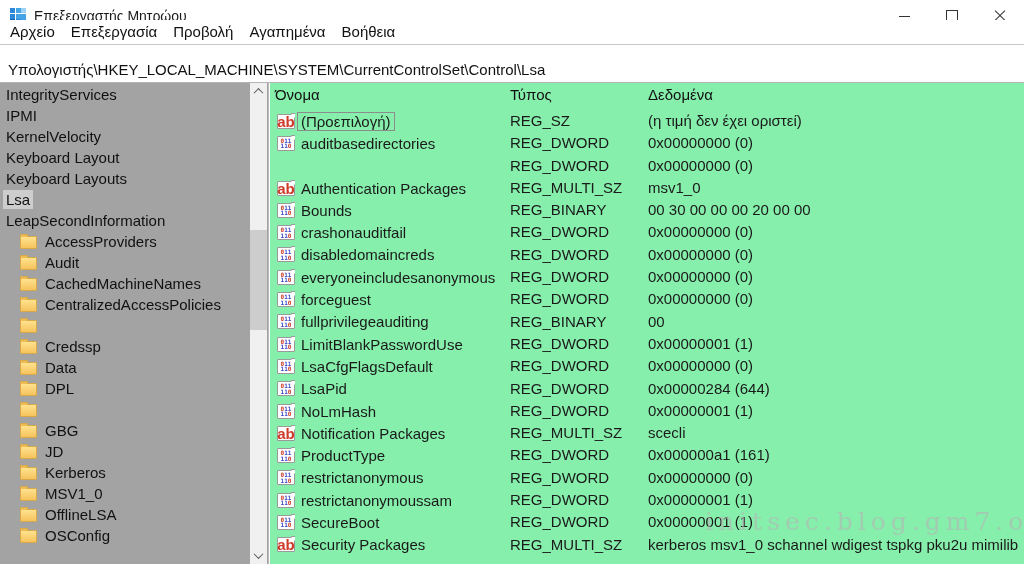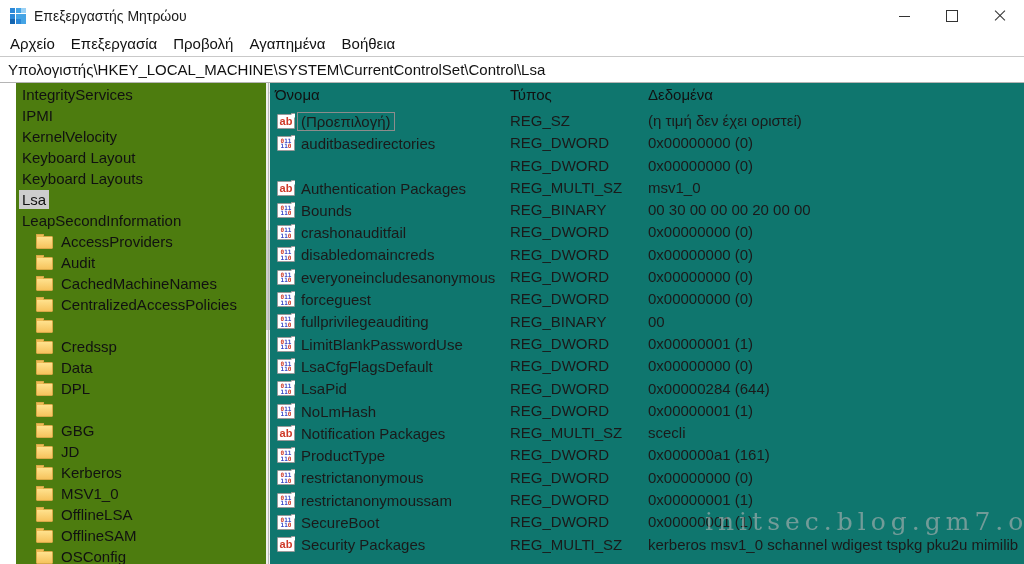--- a/index.html
+++ b/index.html
@@ -16,34 +16,34 @@
   .win-controls{position:absolute;right:0;top:0;height:32px;display:flex;}
   .wbtn{width:48px;height:32px;display:flex;align-items:center;justify-content:center;position:relative;}
   .glyph-min{width:11px;height:0;border-top:1px solid #333;}
   .glyph-max{width:10px;height:10px;border:1px solid #333;}
   .glyph-close{position:relative;width:12px;height:12px;}
   .glyph-close::before,.glyph-close::after{content:'';position:absolute;left:-1px;top:5px;width:14px;height:0;border-top:1px solid #333;}
   .glyph-close::before{transform:rotate(45deg);}
   .glyph-close::after{transform:rotate(-45deg);}
 
   
-  .menubar{position:absolute;top:32px;left:0;right:0;height:24px;background:#fff;
+  .menubar{position:absolute;top:20px;left:0;right:0;height:24px;background:#fff;
            border-bottom:1px solid #c9c9c9;display:flex;align-items:center;padding-left:2px;}
   .menu-item{font-size:15px;padding:0 8px;line-height:24px;color:#111;}
 
   
   .addressbar{position:absolute;top:57px;left:0;right:0;height:25px;background:#fff;
               border-bottom:1px solid #b5b5b5;display:flex;align-items:center;}
   .address-text{font-size:15px;padding-left:8px;color:#111;white-space:nowrap;}
 
   
   .main{position:absolute;top:83px;left:0;right:0;bottom:0;}
-  .tree-panel{position:absolute;left:16px;top:0;bottom:0;width:268px;background:#4d7c0f;overflow:hidden;}
+  .tree-panel{position:absolute;left:0;top:0;bottom:0;width:268px;background:#a3a3a3;overflow:hidden;}
   .panel-divider{position:absolute;left:268px;top:0;bottom:0;width:1px;background:#b9b9b9;}
-  .list-panel{position:absolute;left:270px;top:0;right:0;bottom:0;background:#0f766e;overflow:hidden;}
+  .list-panel{position:absolute;left:270px;top:0;right:0;bottom:0;background:#86efac;overflow:hidden;}
 
   
   .tree-items{position:absolute;left:0;top:1px;right:18px;}
   .tree-row{height:21px;display:flex;align-items:center;font-size:15px;white-space:nowrap;}
   .tree-row.lvl0{padding-left:3px;}
   .tree-row.lvl1{padding-left:20px;align-items:center;}
   .tree-label{padding:0 3px;line-height:19px;}
   .tree-row.selected .tree-label{background:#cdcdcd;}
   .folder-icon{width:15px;height:11px;margin-right:5px;position:relative;flex:0 0 auto;
                background:linear-gradient(180deg,#ffe28e 0%,#f6c35d 100%);
@@ -75,21 +75,21 @@
   .name-text{padding:0 3px;border:1px solid transparent;}
   .list-row.focused .name-text{border:1px solid #8c8c8c;}
 
   
   .vicon{width:16px;height:13px;flex:0 0 auto;margin-right:2px;position:relative;background:#fff;
          border:1px solid #9a9a9a;border-radius:1px;display:flex;align-items:center;justify-content:center;
          flex-direction:column;}
   .vicon::after{content:'';position:absolute;top:-1px;right:-1px;width:0;height:0;
          border-top:4px solid #fff;border-left:4px solid transparent;
          box-shadow:0 -1px 0 #9a9a9a;}
-  .vicon.str{font-weight:bold;font-size:11px;line-height:11px;color:#cf3a28;
+  .vicon.str{font-weight:bold;font-size:15px;line-height:11px;color:#cf3a28;
          font-family:"Liberation Sans",sans-serif;}
   .vicon.bin{font-family:"DejaVu Sans Mono",monospace;font-weight:bold;}
   .bin-line{font-size:6px;line-height:5.5px;letter-spacing:0;color:#3b49c6;}
   .bin-line .r{color:#cf3a28;}
 
   
   .watermark{position:absolute;left:705px;top:507px;font-family:"DejaVu Serif",serif;
              font-size:25px;letter-spacing:5px;color:#b5b5b5;opacity:0.6;white-space:nowrap;
              pointer-events:none;}
 </style>
@@ -240,24 +240,20 @@
   <div class="tree-row lvl1">
     <span class="folder-icon"></span>
     <span class="tree-label">MSV1_0</span>
   </div>
 
   <div class="tree-row lvl1">
     <span class="folder-icon"></span>
     <span class="tree-label">OfflineLSA</span>
   </div>
 
-  <div class="tree-row lvl1">
-    <span class="folder-icon"></span>
-    <span class="tree-label">OfflineSAM</span>
-  </div>
 
   <div class="tree-row lvl1">
     <span class="folder-icon"></span>
     <span class="tree-label">OSConfig</span>
   </div>
 </div>
       <div class="tree-scrollbar">
         <div class="sb-arrow up">
             <span class="chev"></span>
           </div>

